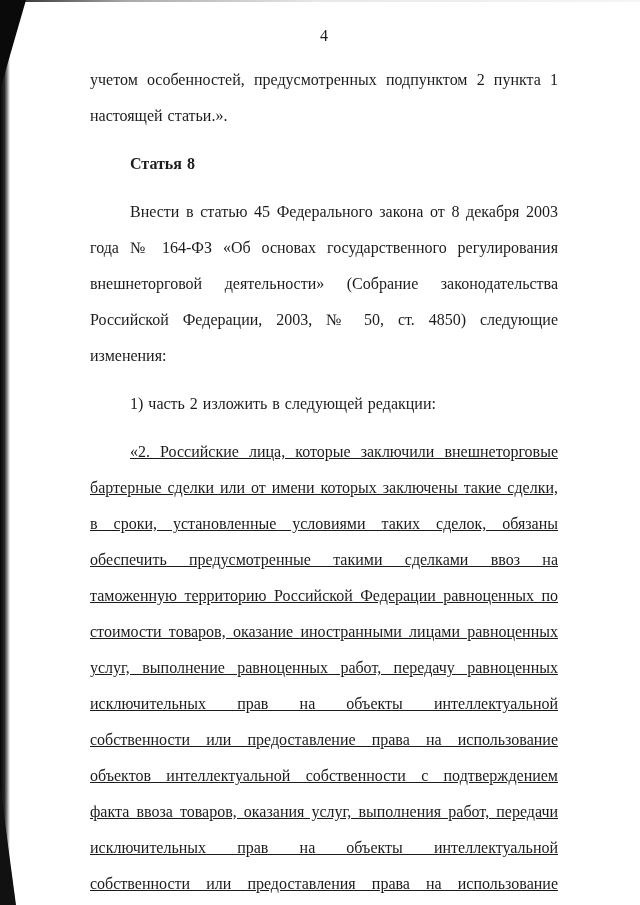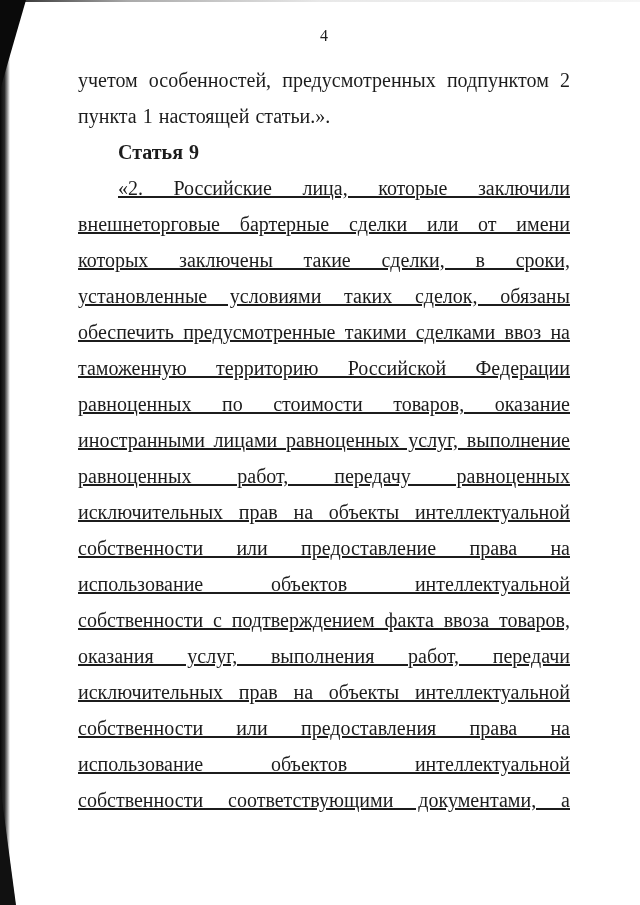--- a/index.html
+++ b/index.html
@@ -55,22 +55,22 @@
     padding: 26px 70px 20px 78px;
     z-index: 4;
   }
   .page-number {
     text-align: center;
     font-size: 16px;
     line-height: 20px;
     margin: 0 0 16px 0;
   }
   p.doc-par {
-    margin: 0;
-    font-size: 20px;
+    margin: 12px;
+    font-size: 16px;
     line-height: 36px;
     text-align: justify;
     word-spacing: 1px;
   }
   p.doc-par.indent {
     text-indent: 40px;
   }
   p.doc-par.heading {
     font-weight: bold;
     text-align: left;
@@ -86,18 +86,20 @@
 <div class="scan-top-line"></div>
 <div class="scan-edge"></div>
 <div class="scan-corner-top"></div>
 <div class="scan-corner-bottom"></div>
 
 <div class="page">
   <div class="page-number">4</div>
 
   <p class="doc-par">учетом особенностей, предусмотренных подпунктом 2 пункта 1 настоящей статьи.».</p>
 
-  <p class="doc-par indent heading">Статья 9</p>
+  <p class="doc-par indent heading">Статья 8</p>
 
+  <p class="doc-par indent">Внести в статью 45 Федерального закона от 8 декабря 2003 года № 164-ФЗ «Об основах государственного регулирования внешнеторговой деятельности» (Собрание законодательства Российской Федерации, 2003, № 50, ст. 4850) следующие изменения:</p>
 
+  <p class="doc-par indent">1) часть 2 изложить в следующей редакции:</p>
 
   <p class="doc-par indent continued">«2. Российские лица, которые заключили внешнеторговые бартерные сделки или от имени которых заключены такие сделки, в сроки, установленные условиями таких сделок, обязаны обеспечить предусмотренные такими сделками ввоз на таможенную территорию Российской Федерации равноценных по стоимости товаров, оказание иностранными лицами равноценных услуг, выполнение равноценных работ, передачу равноценных исключительных прав на объекты интеллектуальной собственности или предоставление права на использование объектов интеллектуальной собственности с подтверждением факта ввоза товаров, оказания услуг, выполнения работ, передачи исключительных прав на объекты интеллектуальной собственности или предоставления права на использование объектов интеллектуальной собственности соответствующими документами, а</p>
 </div>
 
 </body></html>

